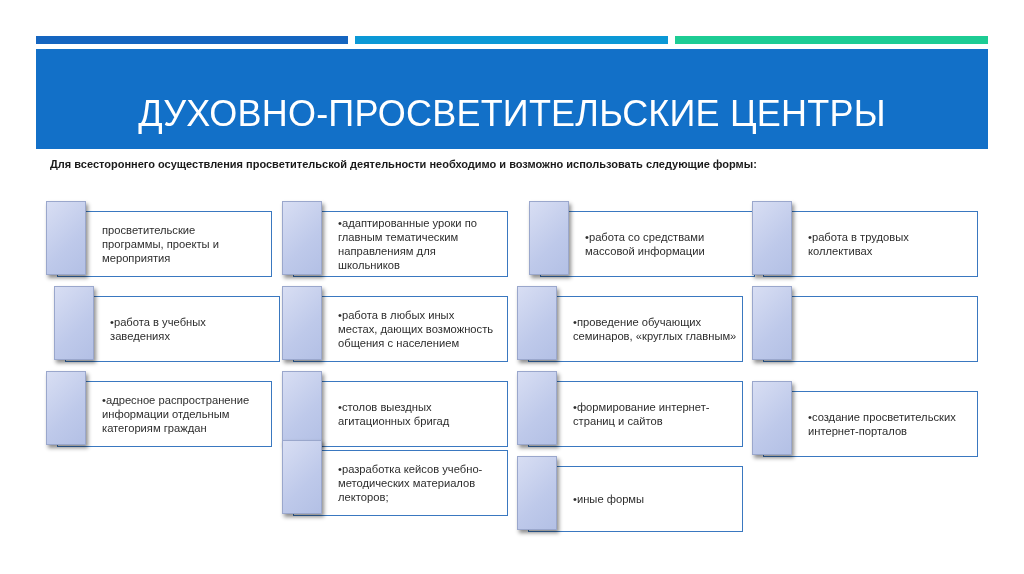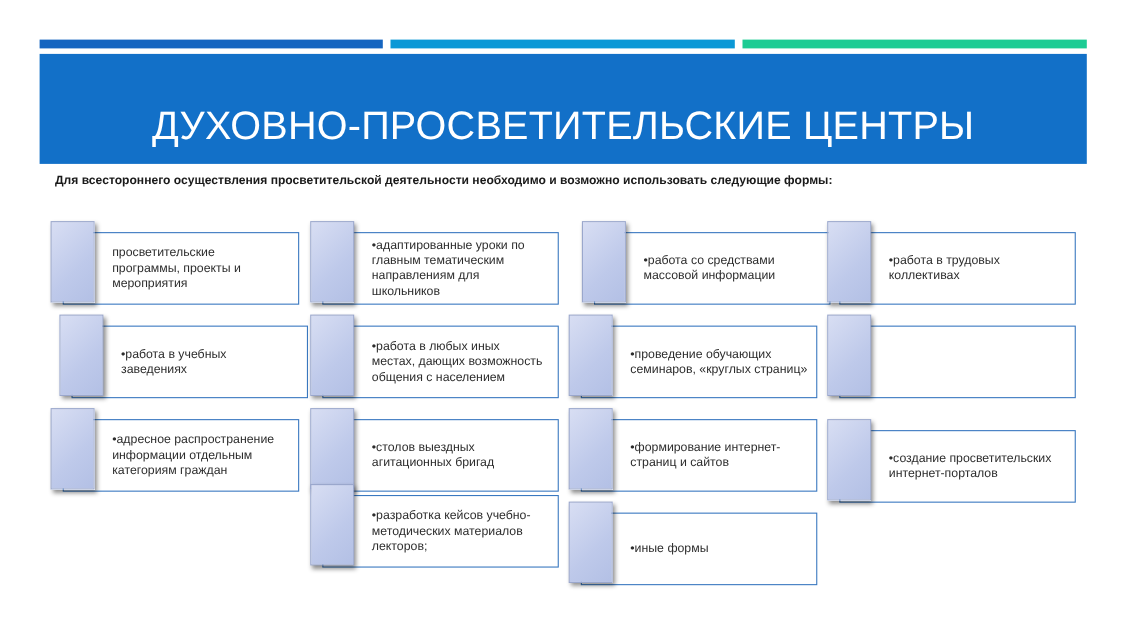--- a/index.html
+++ b/index.html
@@ -106,21 +106,21 @@
 <div class="card" style="left:529px; top:201px;">
   <div class="box"></div>
   <div class="tile"></div>
   <div class="text">•работа со средствами
 массовой информации</div>
 </div>
 <div class="card" style="left:517px; top:286px;">
   <div class="box"></div>
   <div class="tile"></div>
   <div class="text">•проведение обучающих
-семинаров, «круглых страниц»</div>
+семинаров, «круглых главным»</div>
 </div>
 <div class="card" style="left:517px; top:371px;">
   <div class="box"></div>
   <div class="tile"></div>
   <div class="text">•формирование интернет-
 страниц и сайтов</div>
 </div>
 <div class="card" style="left:517px; top:456px;">
   <div class="box"></div>
   <div class="tile"></div>

